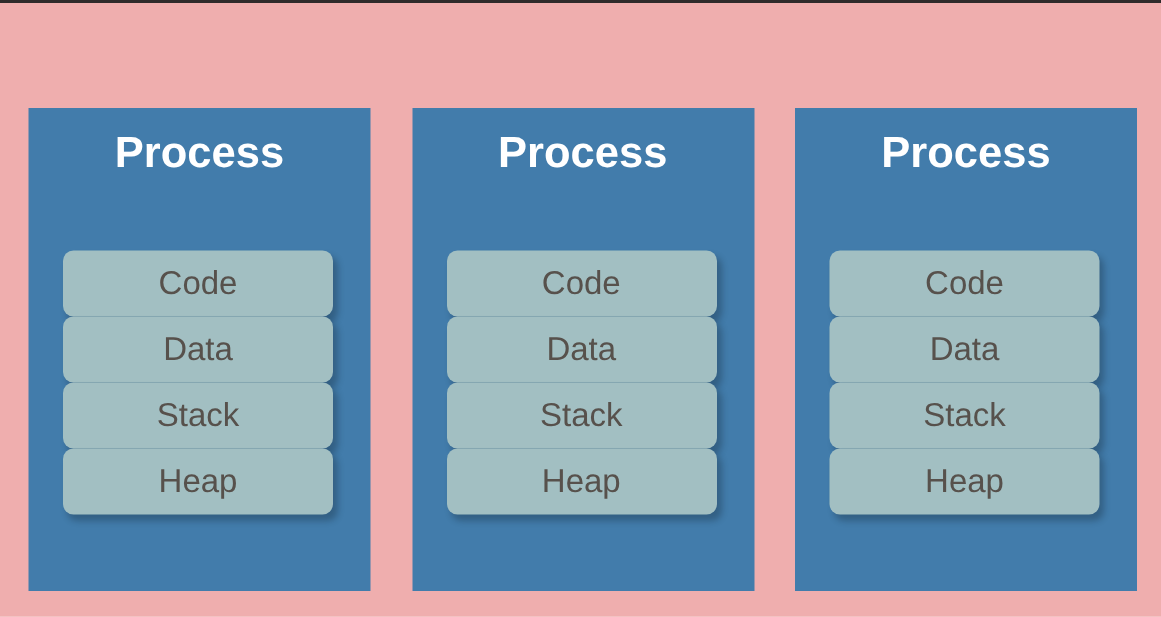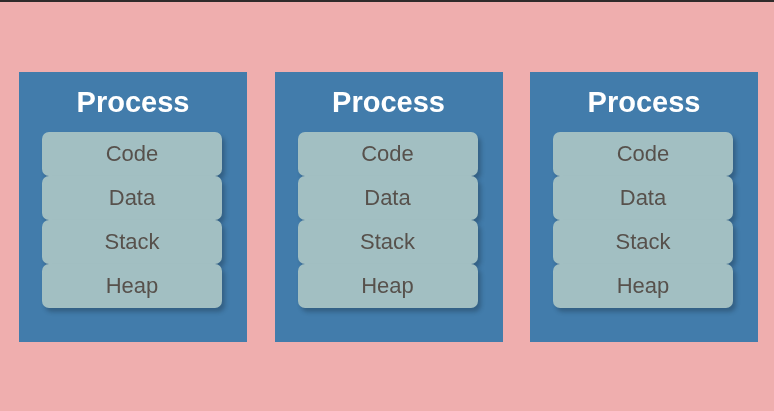--- a/index.html
+++ b/index.html
@@ -43,21 +43,21 @@
     left: 19px;
     width: 739px;
     height: 322px;
     display: flex;
     justify-content: space-between;
   }
 
   .process-box {
     position: relative;
     width: 228px;
-    height: 270px;
+    height: 322px;
     background: #427cab;
     box-sizing: border-box;
     padding: 0;
   }
 
   .process-title {
     position: absolute;
     top: 12px;
     left: 0;
     width: 100%;
@@ -70,21 +70,21 @@
   }
 
   .segment-list {
     position: absolute;
     top: 60px;
     left: 23px;
     right: 25px;
     bottom: 17px;
     display: flex;
     flex-direction: column;
-    justify-content: flex-start;
+    justify-content: center;
   }
 
   .segment-box {
     height: 44px;
     background: #a2bfc2;
     border-radius: 7px;
     display: flex;
     align-items: center;
     justify-content: center;
     box-shadow: 3px 4px 4px rgba(20, 40, 55, 0.33);

